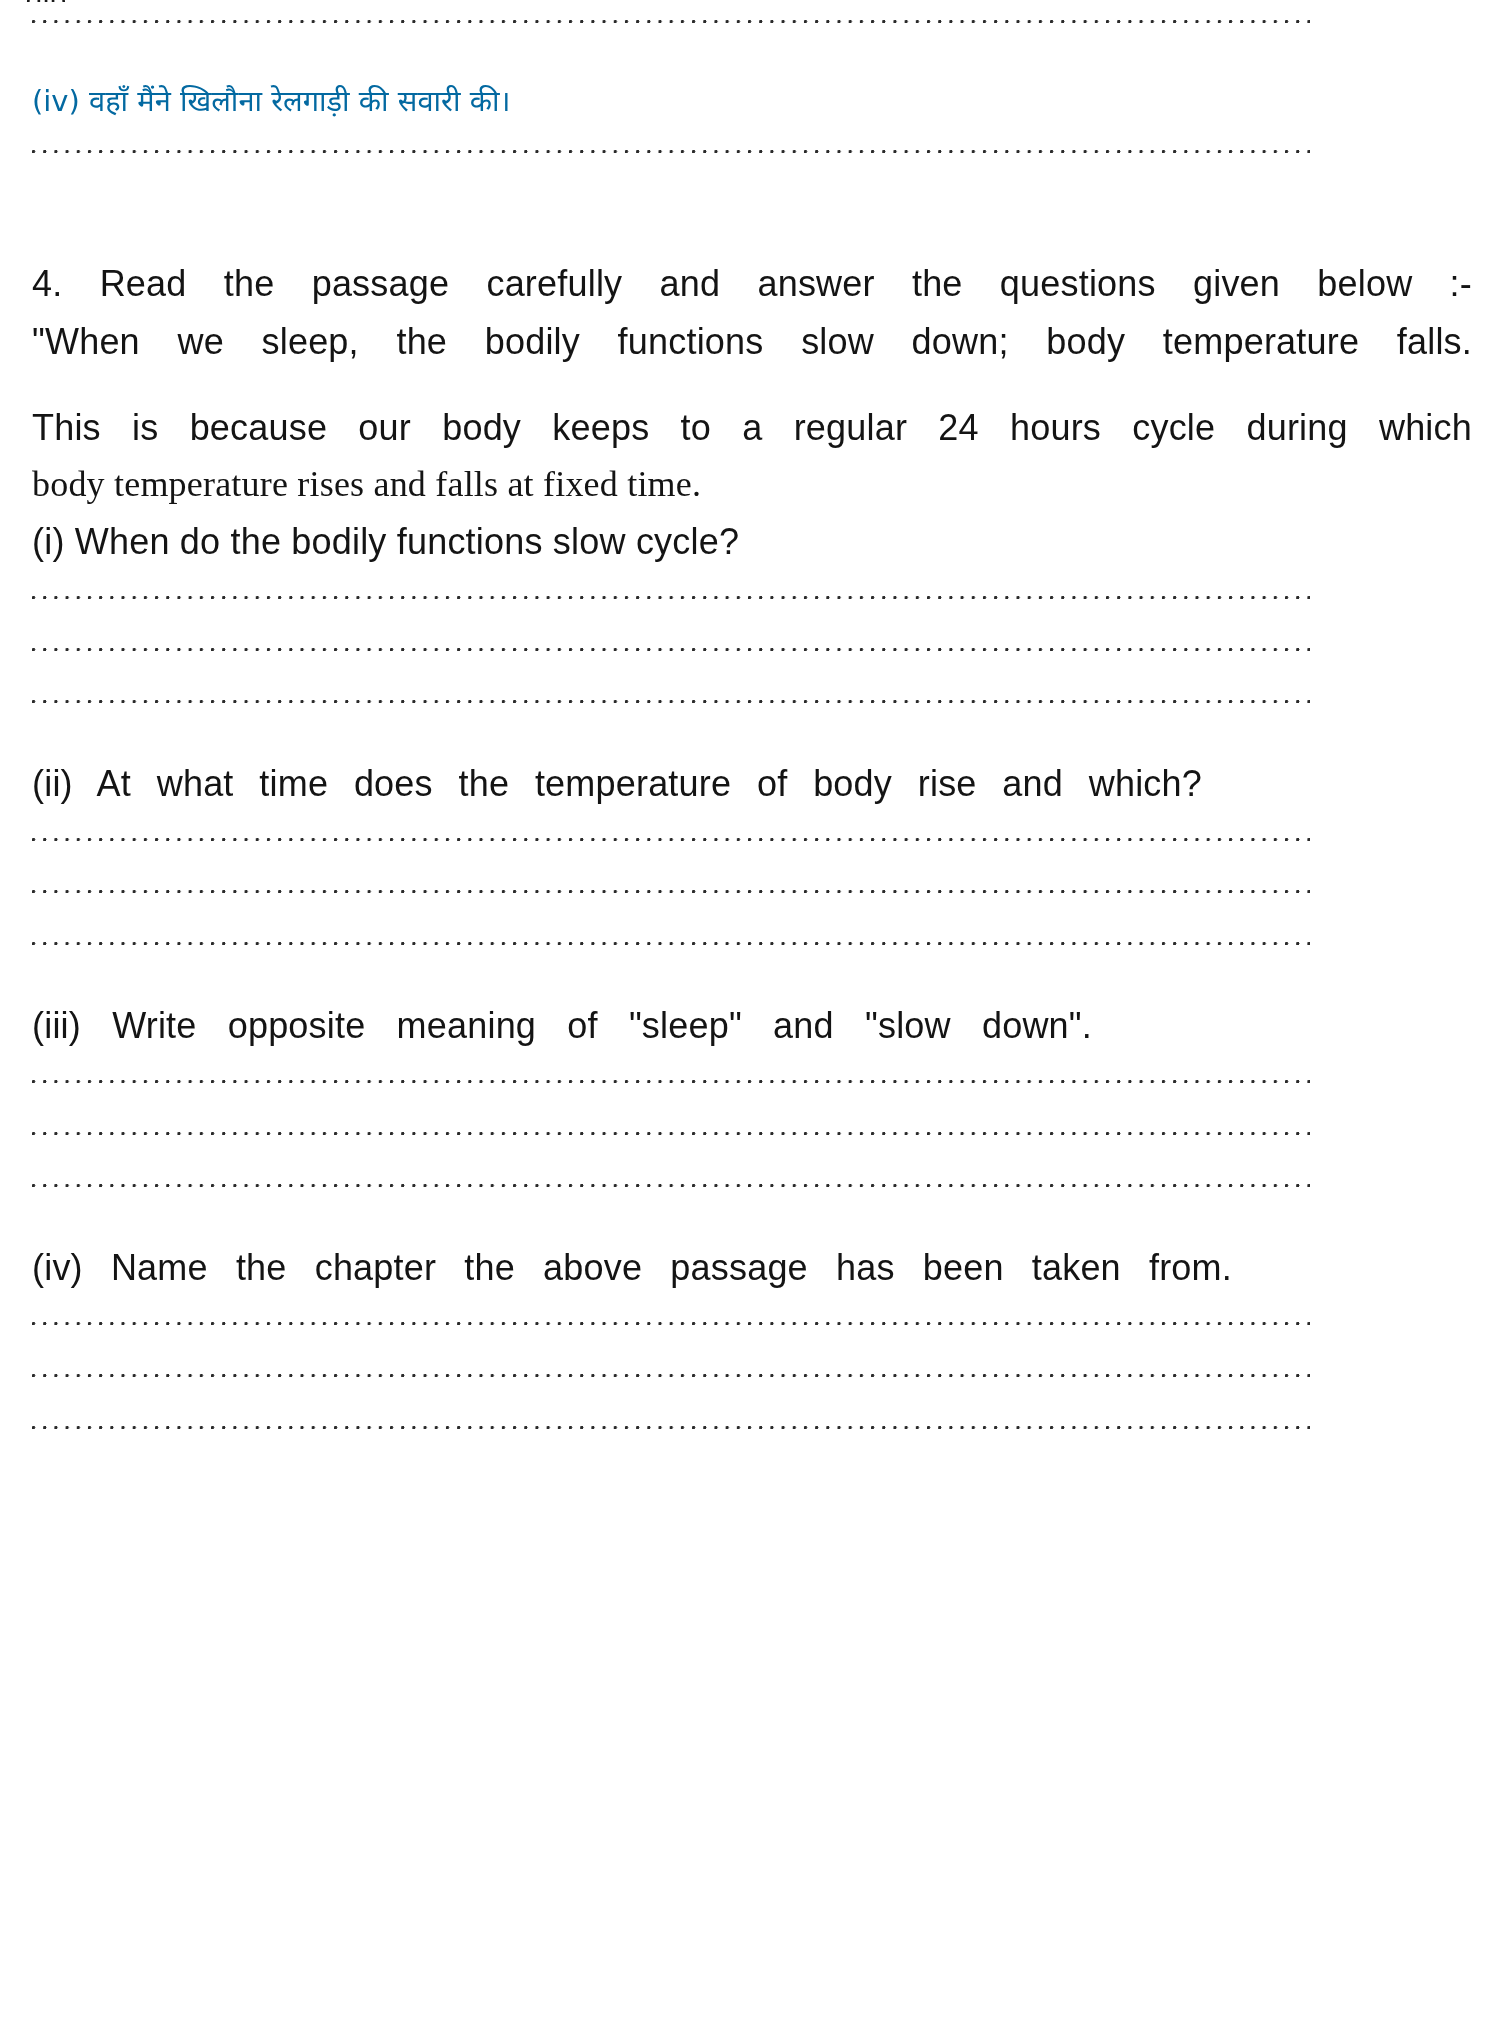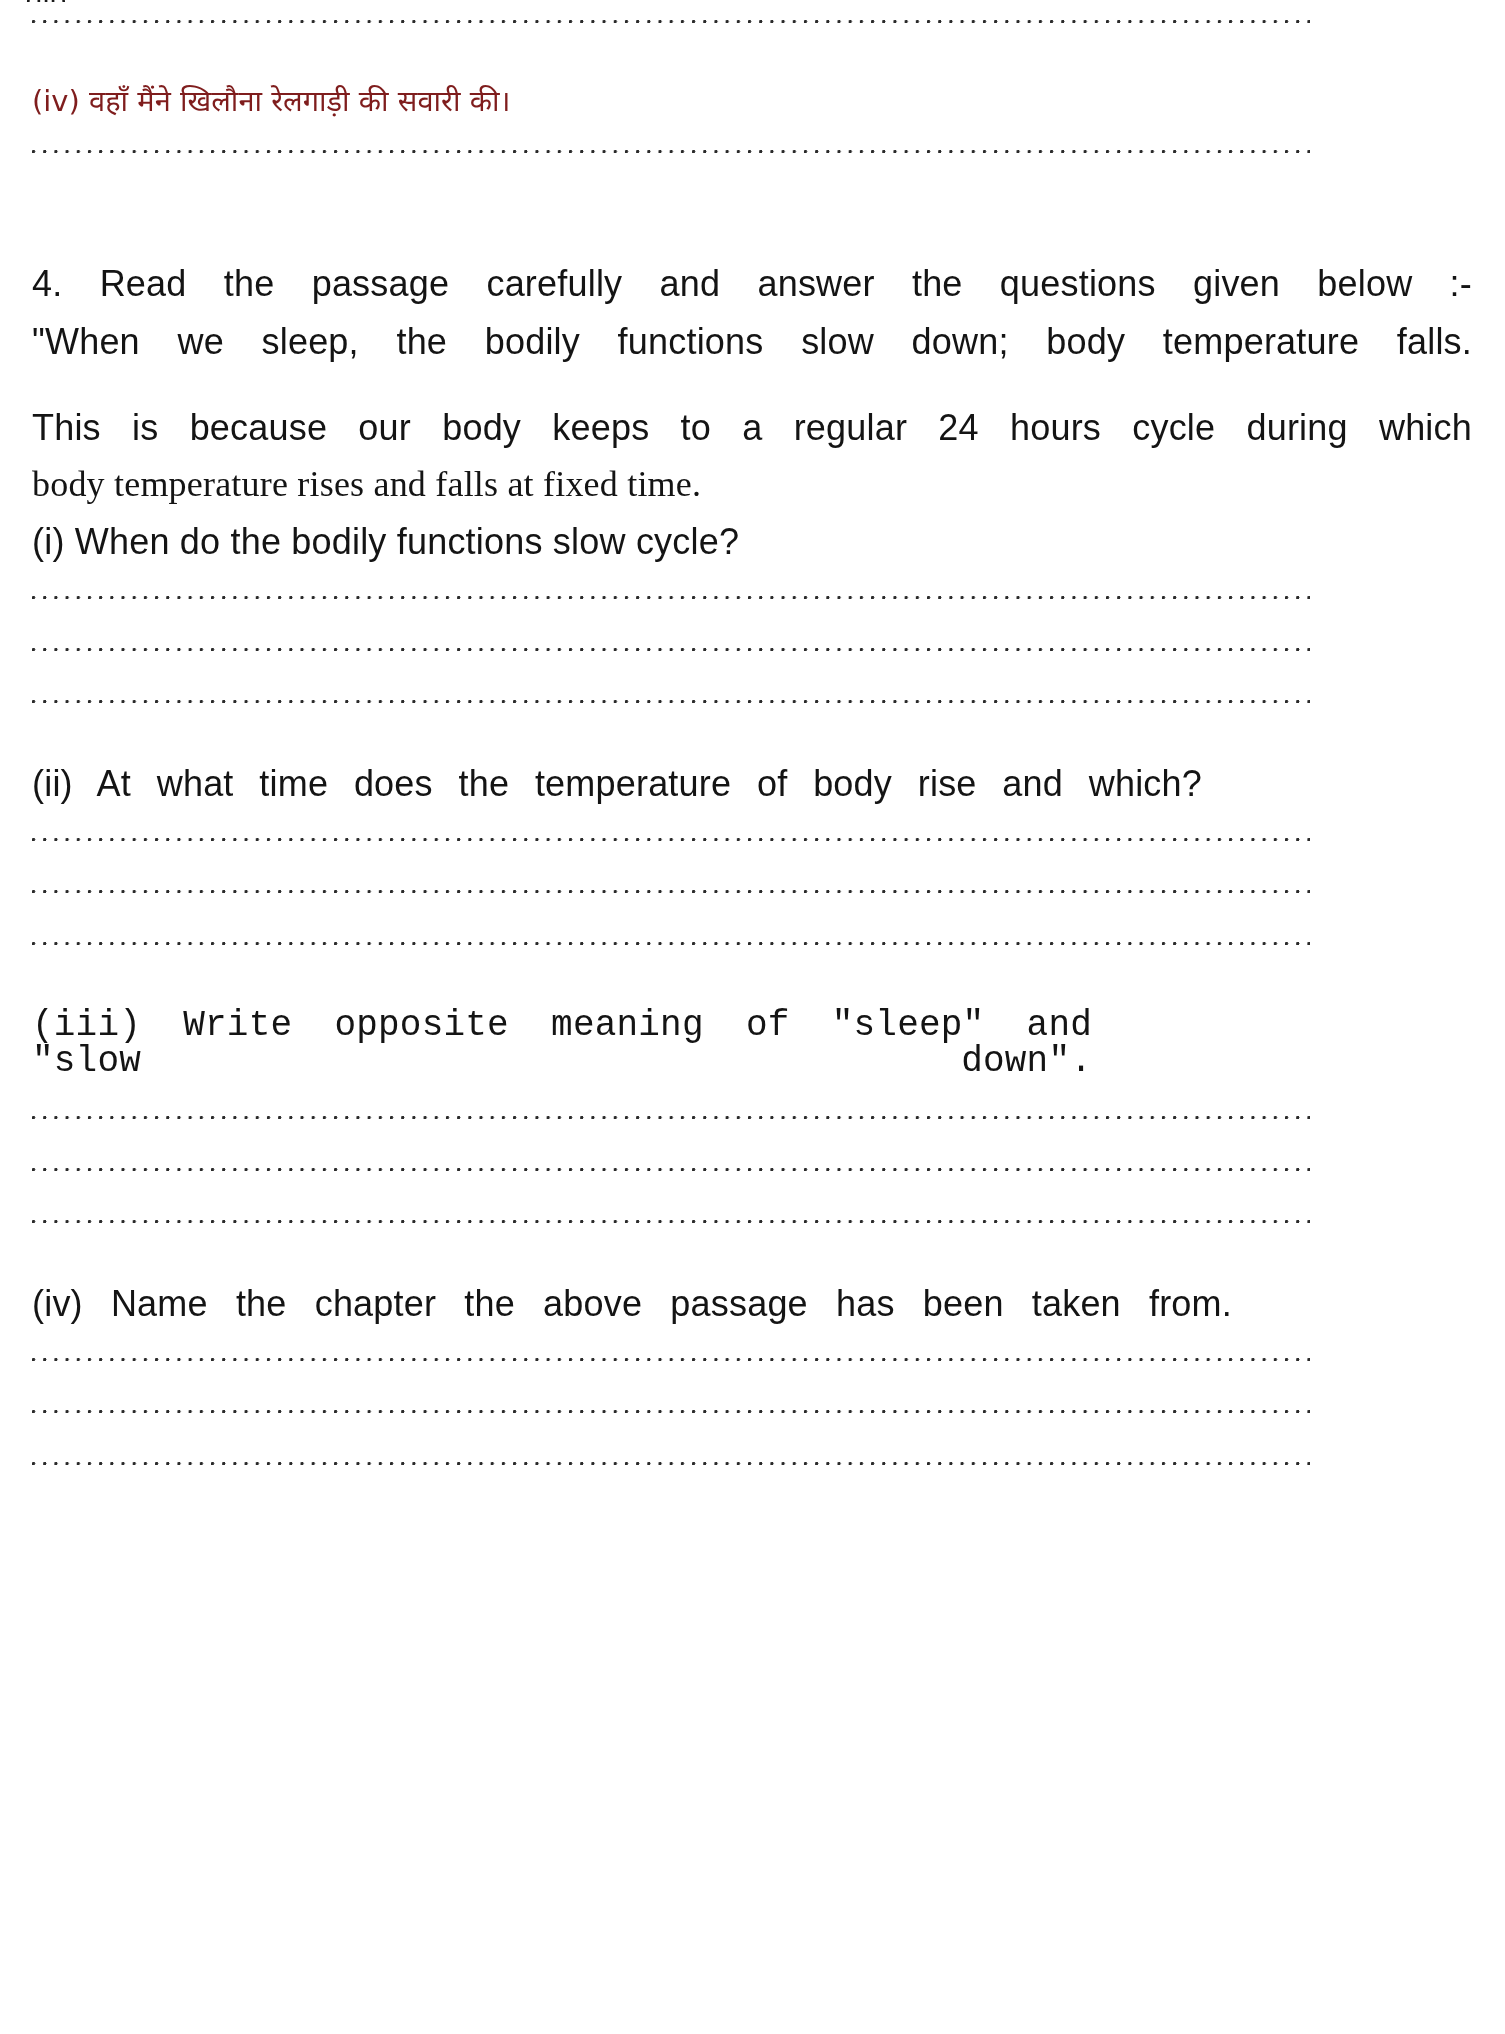--- a/index.html
+++ b/index.html
@@ -51,21 +51,21 @@
     text-align: justify;
     text-align-last: justify;
     white-space: normal;
     word-spacing: 1px;
   }
 
   .devanagari {
     font-family: "DejaVu Sans", sans-serif;
     font-size: 29px;
     line-height: 1.1;
-    color: #7f1d1d;
+    color: #0369a1;
     white-space: nowrap;
   }
 
   
   .dots {
     height: 30px;
     position: relative;
     overflow: hidden;
   }
   .dots .dotline {
@@ -173,21 +173,21 @@
     <div class="dotline"></div>
     <div class="tail"></div>
   </div>
   <div style="height:22px;"></div>
   <div class="dots w-full">
     <div class="dotline"></div>
   </div>
 
   <div class="spacer-m"></div>
 
-  <div class="ptext justified" style="width:1060px;font-family:Liberation Mono, monospace;">(iii) Write opposite meaning of "sleep" and "slow down".</div>
+  <div class="ptext justified" style="width:1060px;">(iii) Write opposite meaning of "sleep" and "slow down".</div>
 
   <div style="height:26px;"></div>
   <div class="dots w-d">
     <div class="dotline"></div>
   </div>
   <div style="height:22px;"></div>
   <div class="dots w-b gap-b">
     <div class="dotline"></div>
     <div class="tail"></div>
   </div>

